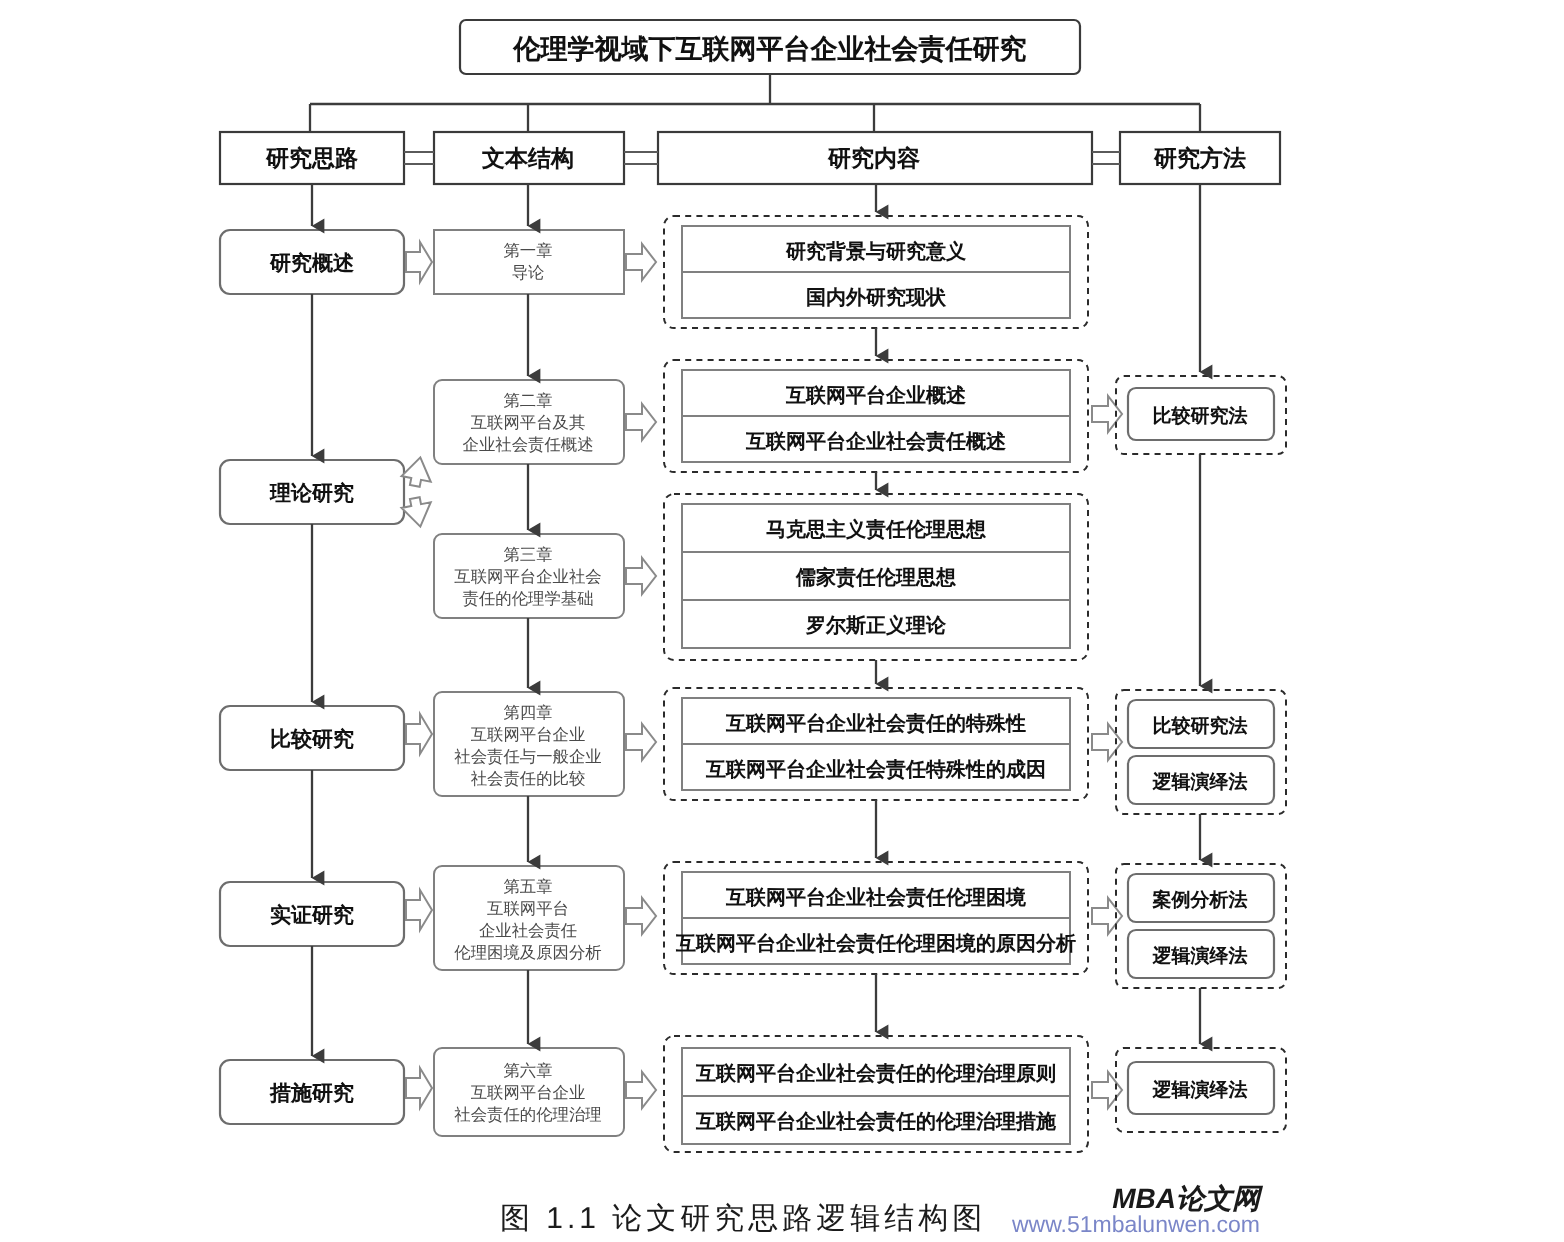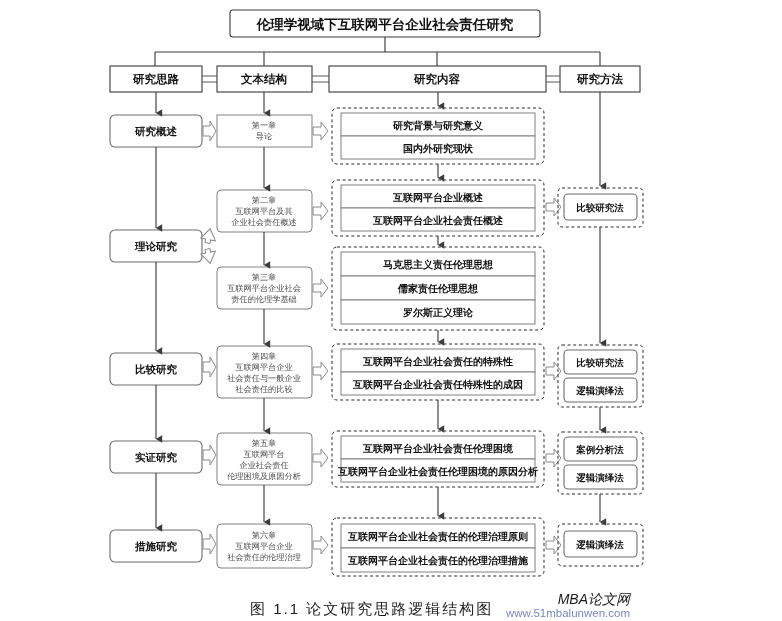--- a/index.html
+++ b/index.html
@@ -43,21 +43,21 @@
   .wm {
     position: absolute;
     right: 4px;
     bottom: 2px;
     text-align: right;
     line-height: 1.05;
     user-select: none;
   }
   .wm-top {
     font-size: 14px;
-    font-weight: normal;
+    font-weight: bold;
     font-style: italic;
     color: #1a1a1a;
   }
   .wm-bot {
     font-size: 11.5px;
     color: #7a86c8;
   }
 </style>
 </head>
 <body>

